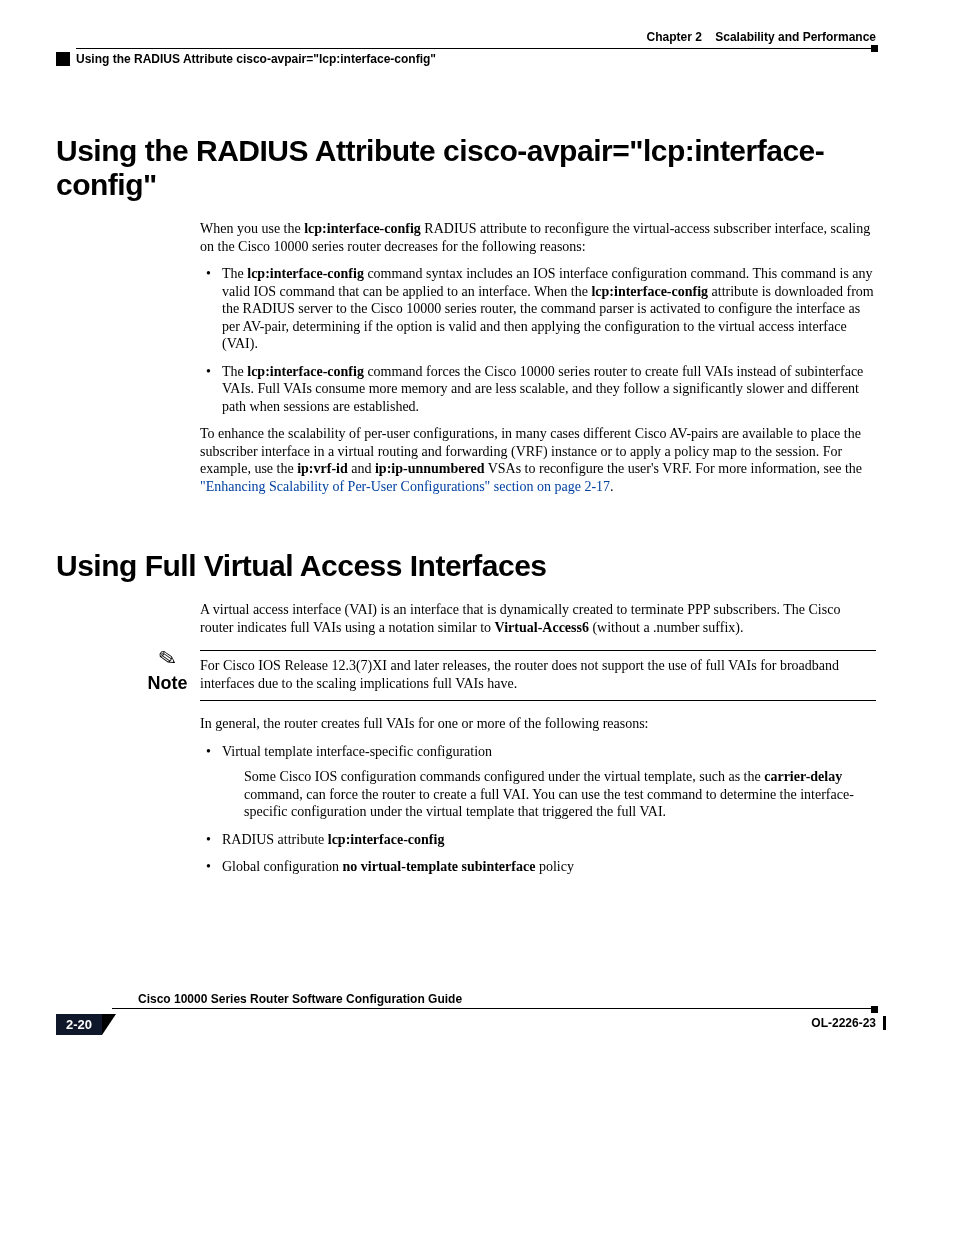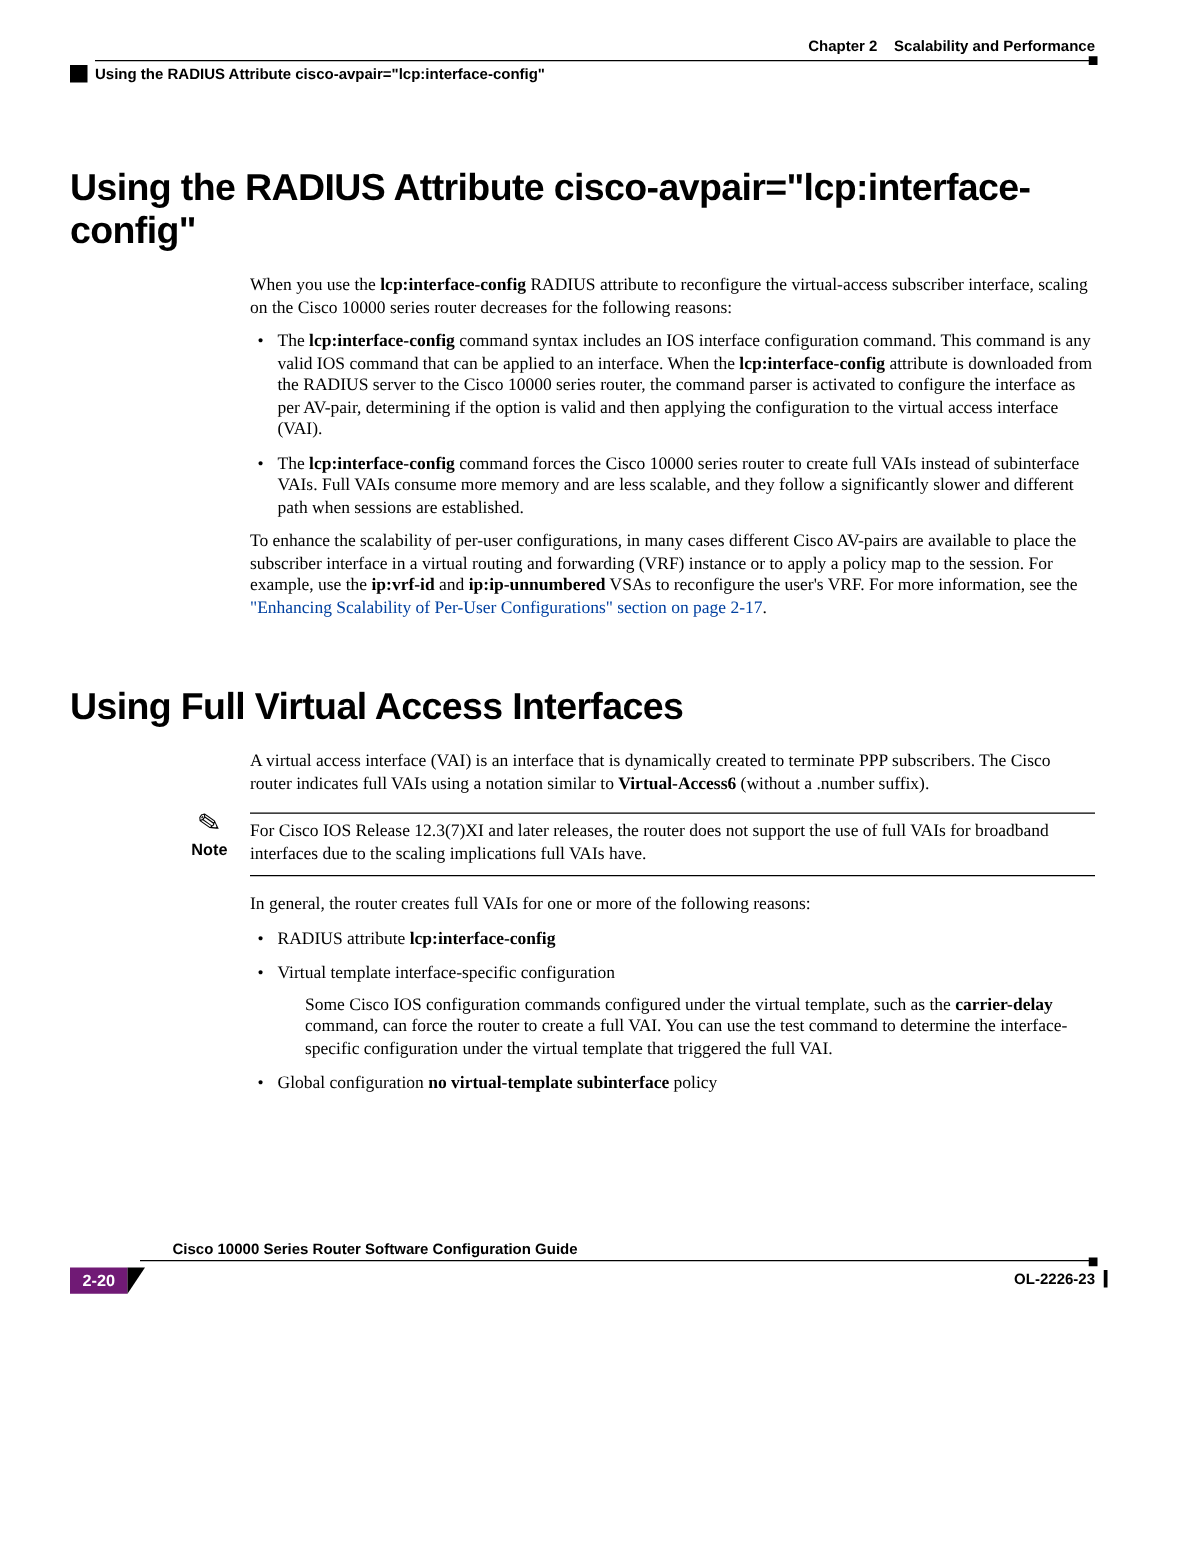--- a/index.html
+++ b/index.html
@@ -116,21 +116,21 @@
   .note-icon .pen {
     display: block;
     font-size: 22px;
     line-height: 1;
     transform: rotate(-10deg);
   }
   .note-icon .lbl {
     display: block;
     font-family: Arial, Helvetica, sans-serif;
     font-weight: bold;
-    font-size: 13px;
+    font-size: 18px;
     margin-top: 2px;
   }
   .note-rule {
     border-top: 1px solid #000;
     margin-bottom: 6px;
   }
   .note-rule.bottom { margin-top: 8px; margin-bottom: 0; }
   
   .ftr {
     position: absolute;
@@ -157,21 +157,21 @@
     left: 82px;
     top: -16px;
     font-family: Arial, Helvetica, sans-serif;
     font-weight: bold;
     font-size: 12px;
   }
   .ftr-pagebox {
     position: absolute;
     left: 0;
     top: 6px;
-    background: #701a75;
+    background: #0f172a;
     color: #fff;
     font-family: Arial, Helvetica, sans-serif;
     font-weight: bold;
     font-size: 13px;
     padding: 3px 10px;
   }
   .ftr-pagebox::after {
     content: "";
     position: absolute;
     left: 100%;
@@ -249,27 +249,27 @@
       </div>
       <div class="note-rule"></div>
       <div>For Cisco IOS Release 12.3(7)XI and later releases, the router does not support the use of full VAIs for broadband interfaces due to the scaling implications full VAIs have.</div>
       <div class="note-rule bottom"></div>
     </div>
 
     <p class="para">In general, the router creates full VAIs for one or more of the following reasons:</p>
 
     <ul class="bullets">
       <li>
-        <span>RADIUS attribute </span><span class="b">lcp:interface-config</span>
-      </li>
-      <li>
         <span>Virtual template interface-specific configuration</span>
         <div class="sub-para">
           <span>Some Cisco IOS configuration commands configured under the virtual template, such as the </span><span class="b">carrier-delay</span><span> command, can force the router to create a full VAI. You can use the test command to determine the interface-specific configuration under the virtual template that triggered the full VAI.</span>
         </div>
+      </li>
+      <li>
+        <span>RADIUS attribute </span><span class="b">lcp:interface-config</span>
       </li>
       <li>
         <span>Global configuration </span><span class="b">no virtual-template subinterface</span><span> policy</span>
       </li>
     </ul>
   </div>
 
   <div class="ftr">
     <div class="ftr-title">Cisco 10000 Series Router Software Configuration Guide</div>
     <div class="ftr-rule">

